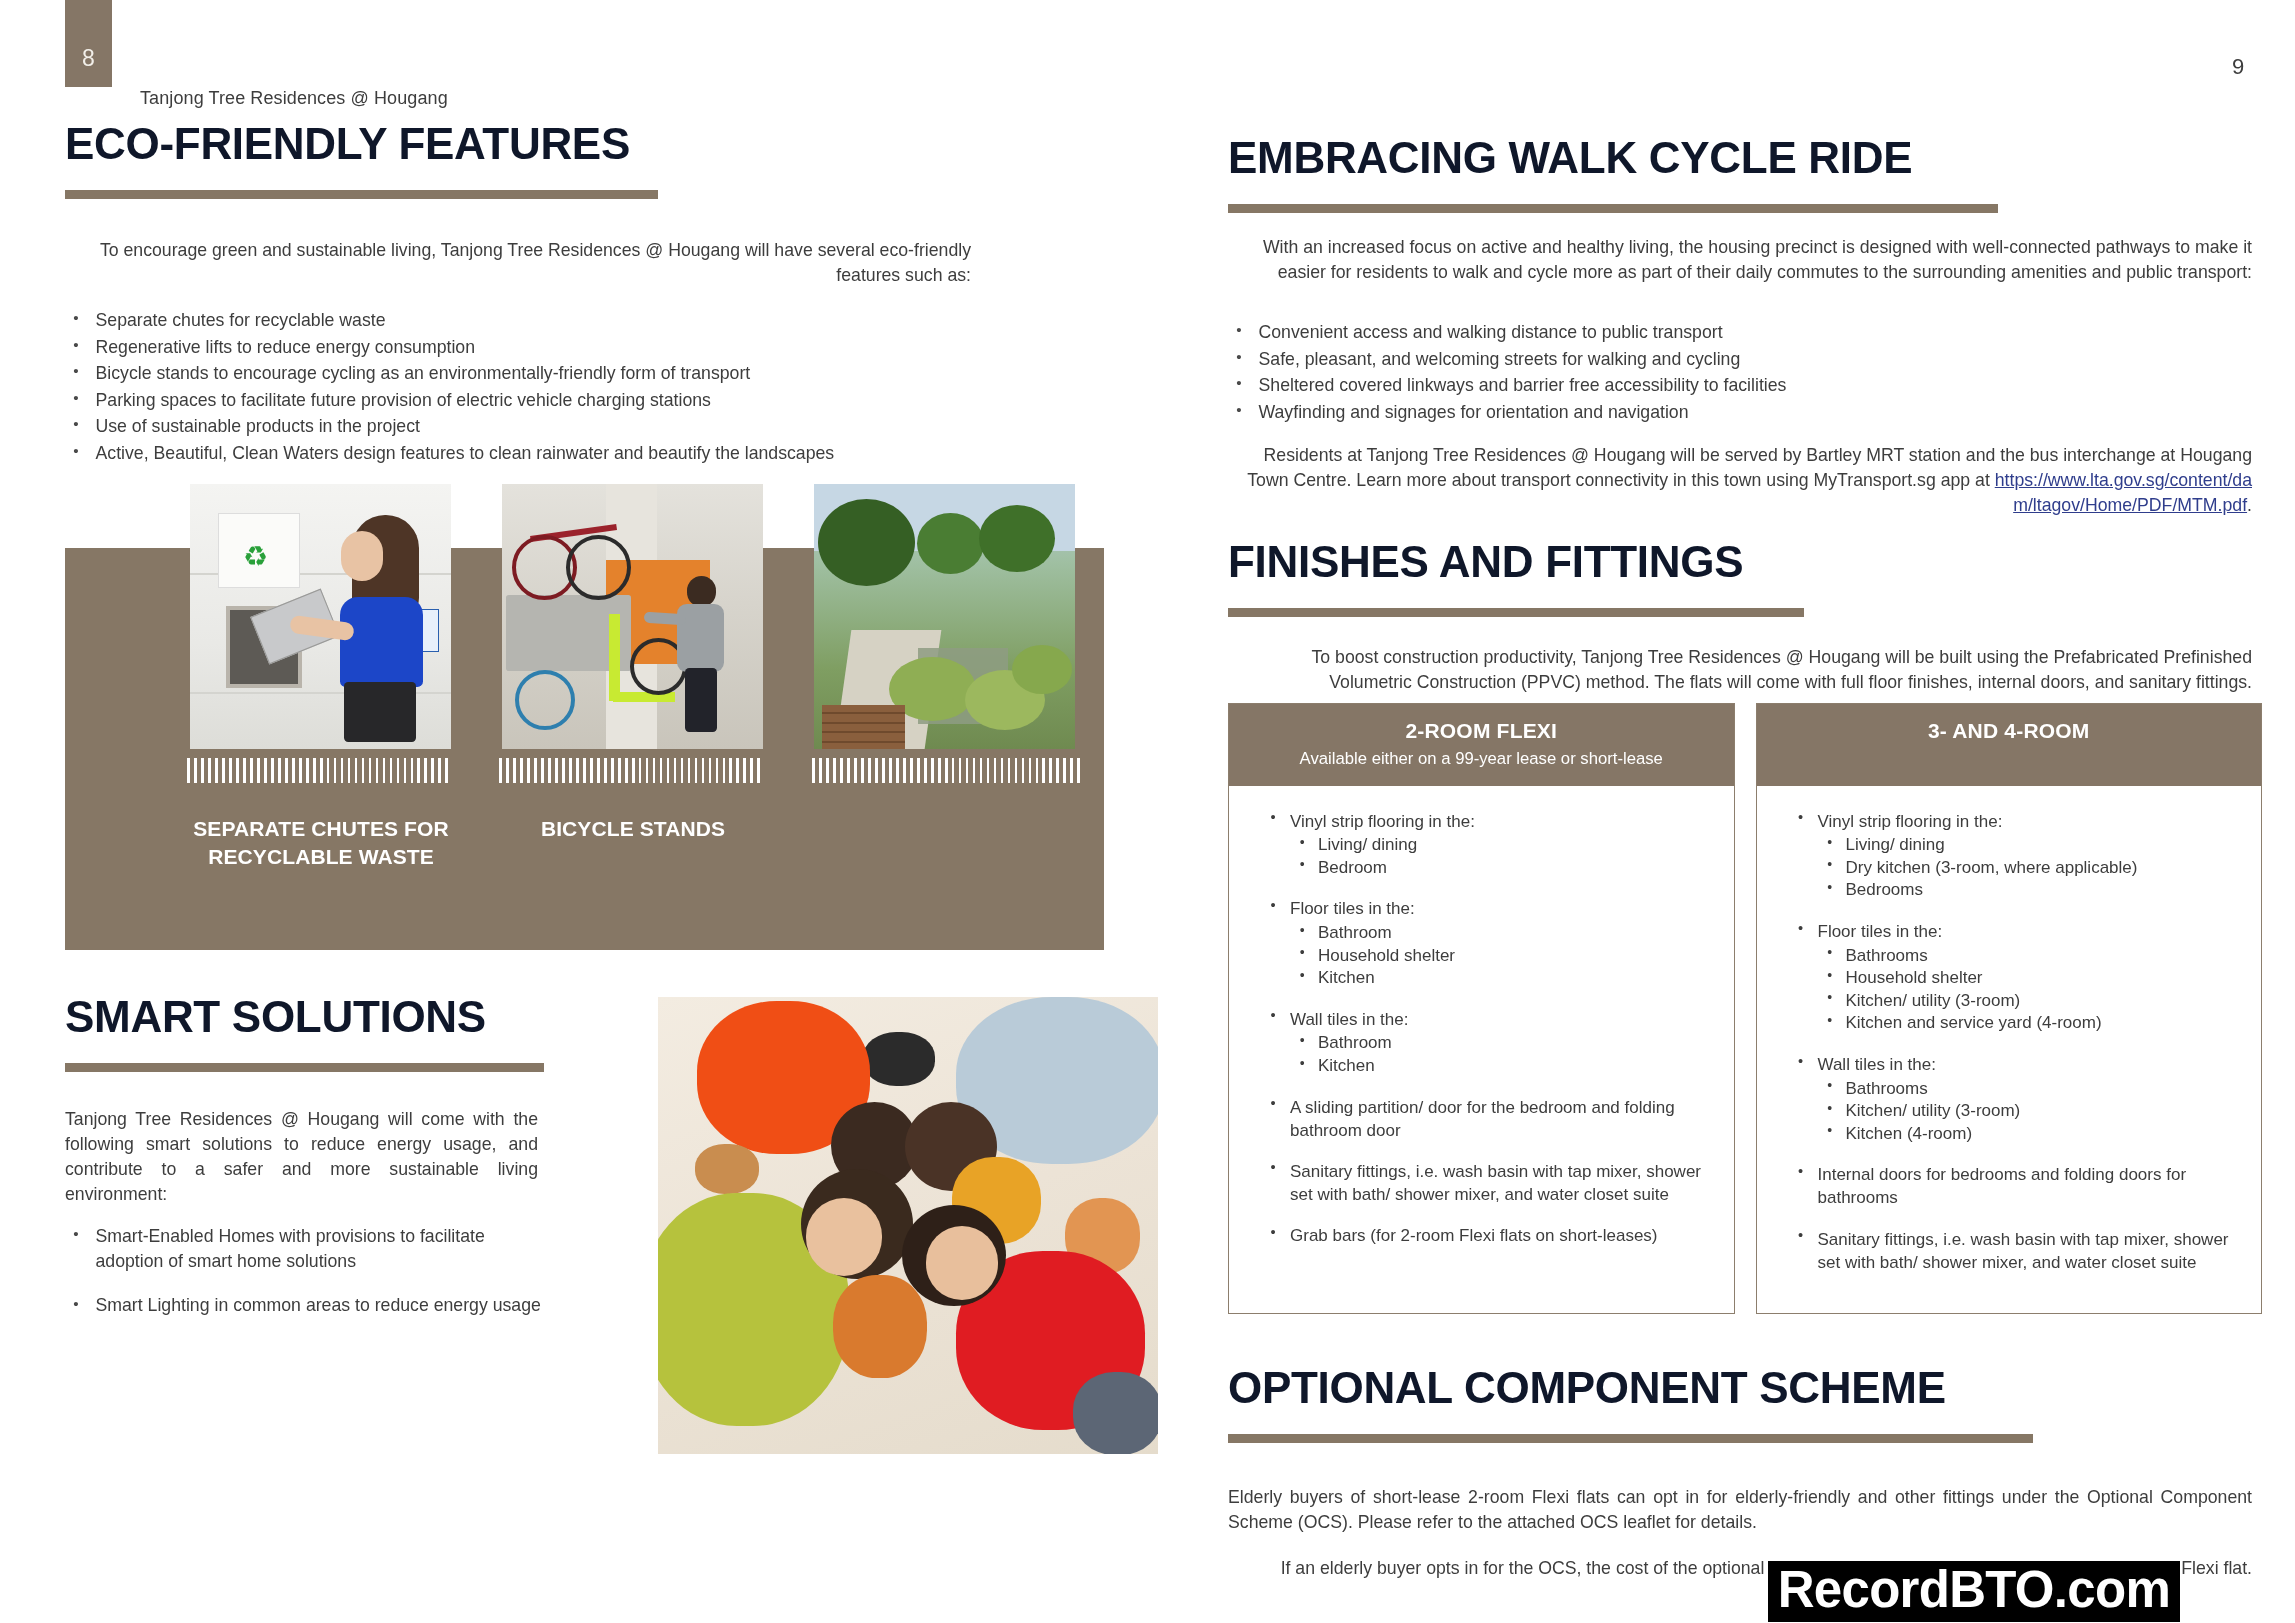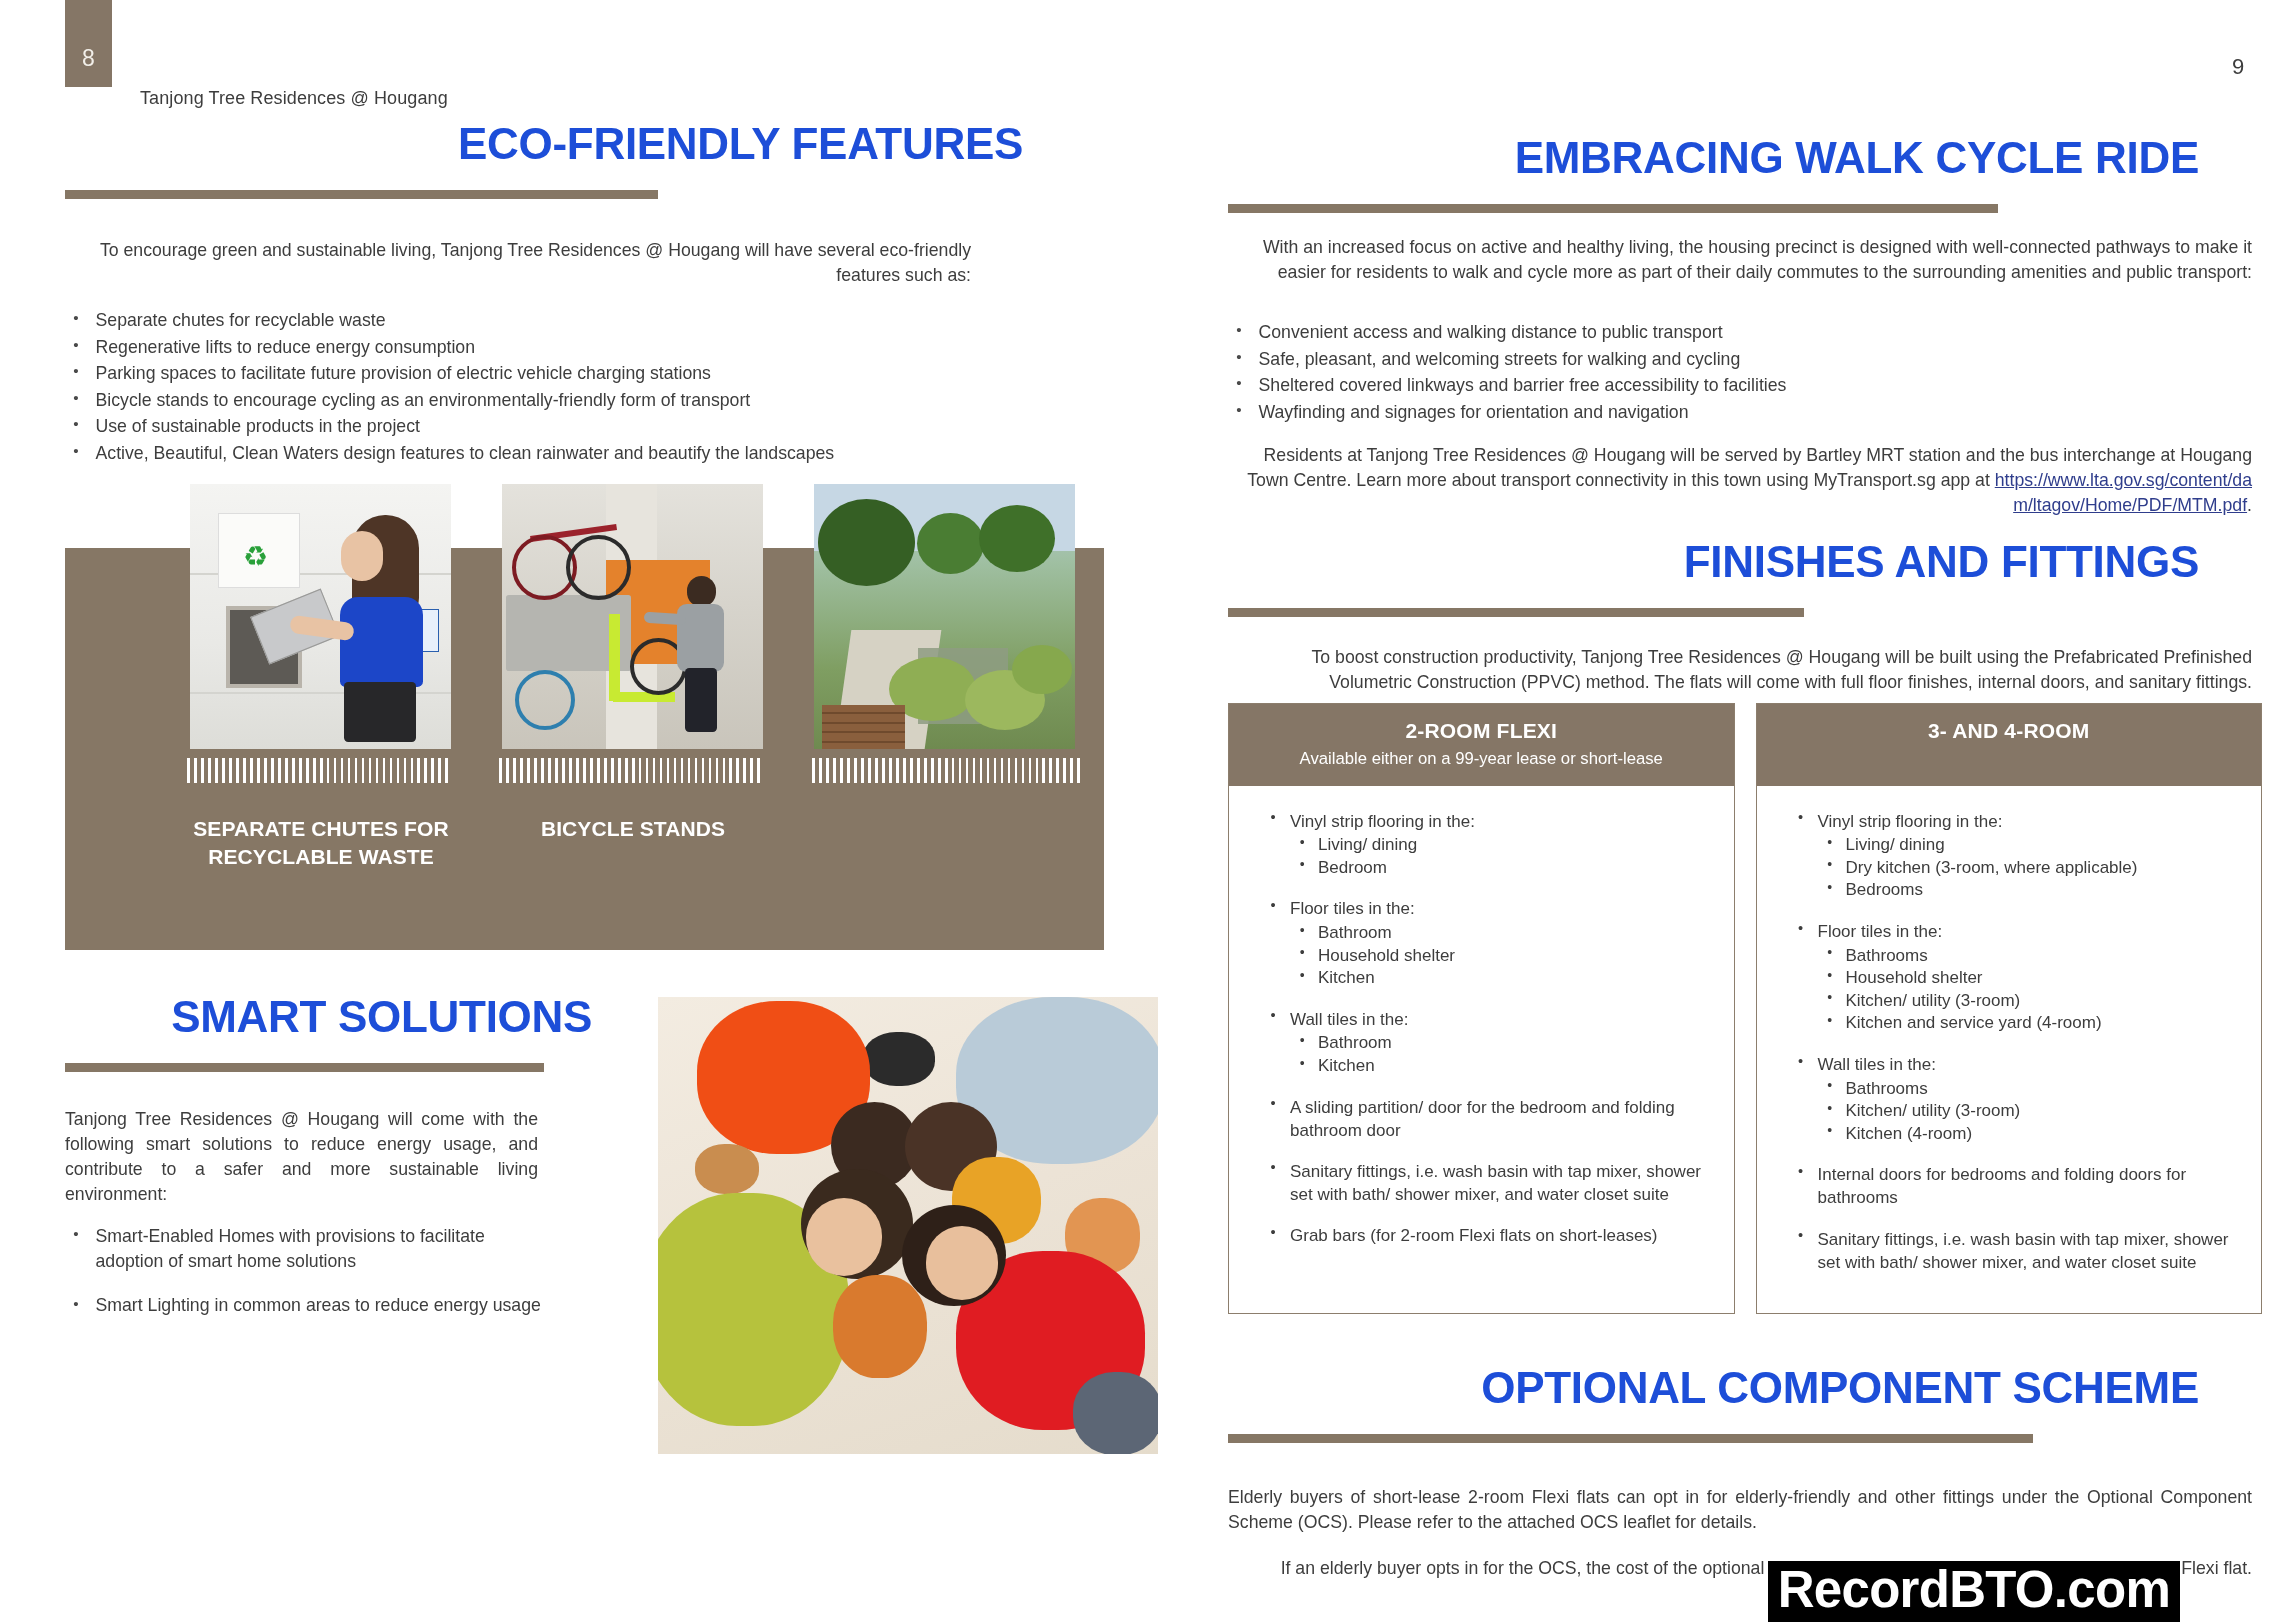--- a/index.html
+++ b/index.html
@@ -37,25 +37,24 @@
     position: absolute; left: 2232px; top: 54px;
     font-size: 22px; color: #3d3d3d;
   }
 
   
   .col-left  { position: absolute; left: 65px;  top: 0; width: 1041px; height: 1623px; }
   .col-right { position: absolute; left: 1228px; top: 0; width: 1034px; height: 1623px; }
 
   
   .sec-head {
-    font-size: 44px; font-weight: bold; color: #1d4ed8;
+    font-size: 44px; font-weight: bold; color: #0f172a;
     letter-spacing: -0.3px; line-height: 1.0;
     font-family: "Liberation Sans", sans-serif;
     white-space: nowrap;
-    text-align: right;
   }
   .sec-rule {
     height: 9px; background: #867765; margin-top: 23.6px;
   }
 
   
   .body-p {
     font-size: 17.7px; line-height: 1.42; color: #3d3d3d;
     text-align: right;
   }
@@ -234,22 +233,22 @@
     <div style="position:absolute; left:0; top:122px; width:958px;">
       <div class="sec-head">ECO-FRIENDLY FEATURES</div>
       <div class="sec-rule" style="width:593px;"></div>
     </div>
 
     <div class="body-p" style="position:absolute; left:0; top:238px; width:906px;">To encourage green and sustainable living, Tanjong Tree Residences @ Hougang will have several eco-friendly features such as:</div>
 
     <ul class="bullets" style="position:absolute; left:0; top:308px; width:944px;">
       <li>Separate chutes for recyclable waste</li>
       <li>Regenerative lifts to reduce energy consumption</li>
+      <li>Bicycle stands to encourage cycling as an environmentally-friendly form of transport</li>
       <li>Parking spaces to facilitate future provision of electric vehicle charging stations</li>
-      <li>Bicycle stands to encourage cycling as an environmentally-friendly form of transport</li>
       <li>Use of sustainable products in the project</li>
       <li>Active, Beautiful, Clean Waters design features to clean rainwater and beautify the landscapes</li>
     </ul>
 
     <div class="photo-band-lower"></div>
 
     <div class="photo p1">
       <div class="ph-chute">
         <div class="wall-line" style="top:89px;"></div>
         <div class="wall-line" style="top:208px;"></div>

